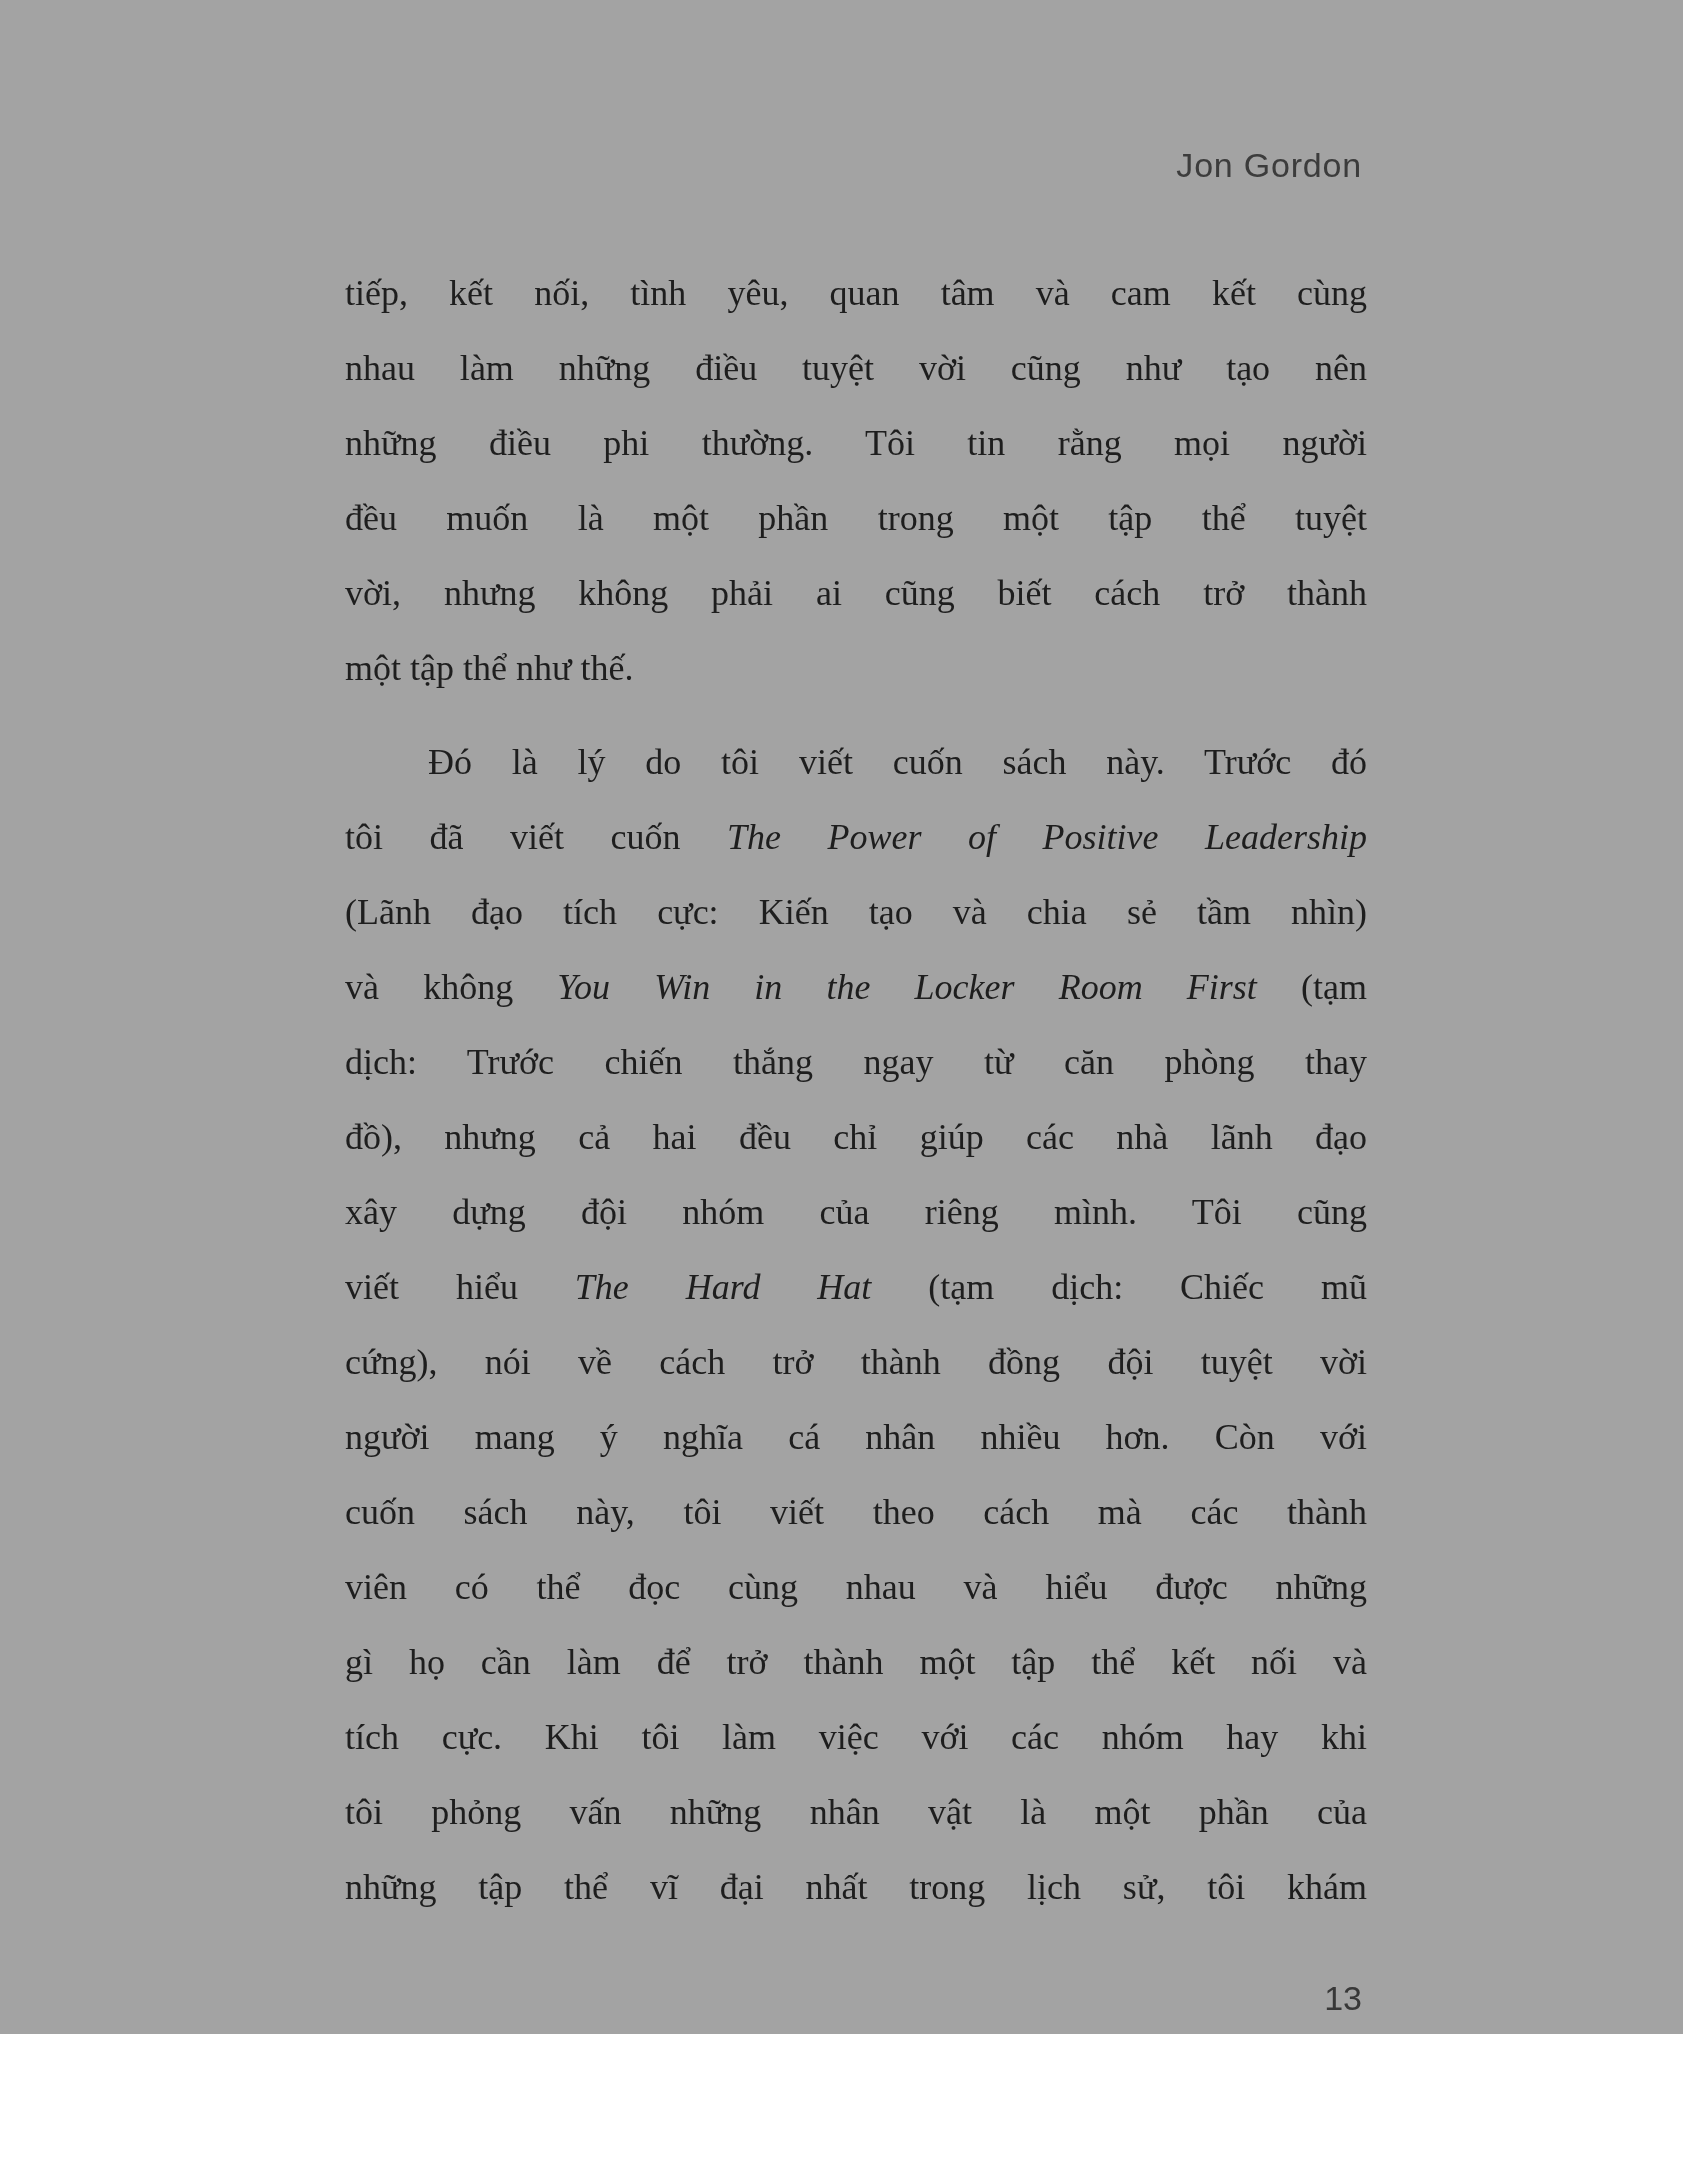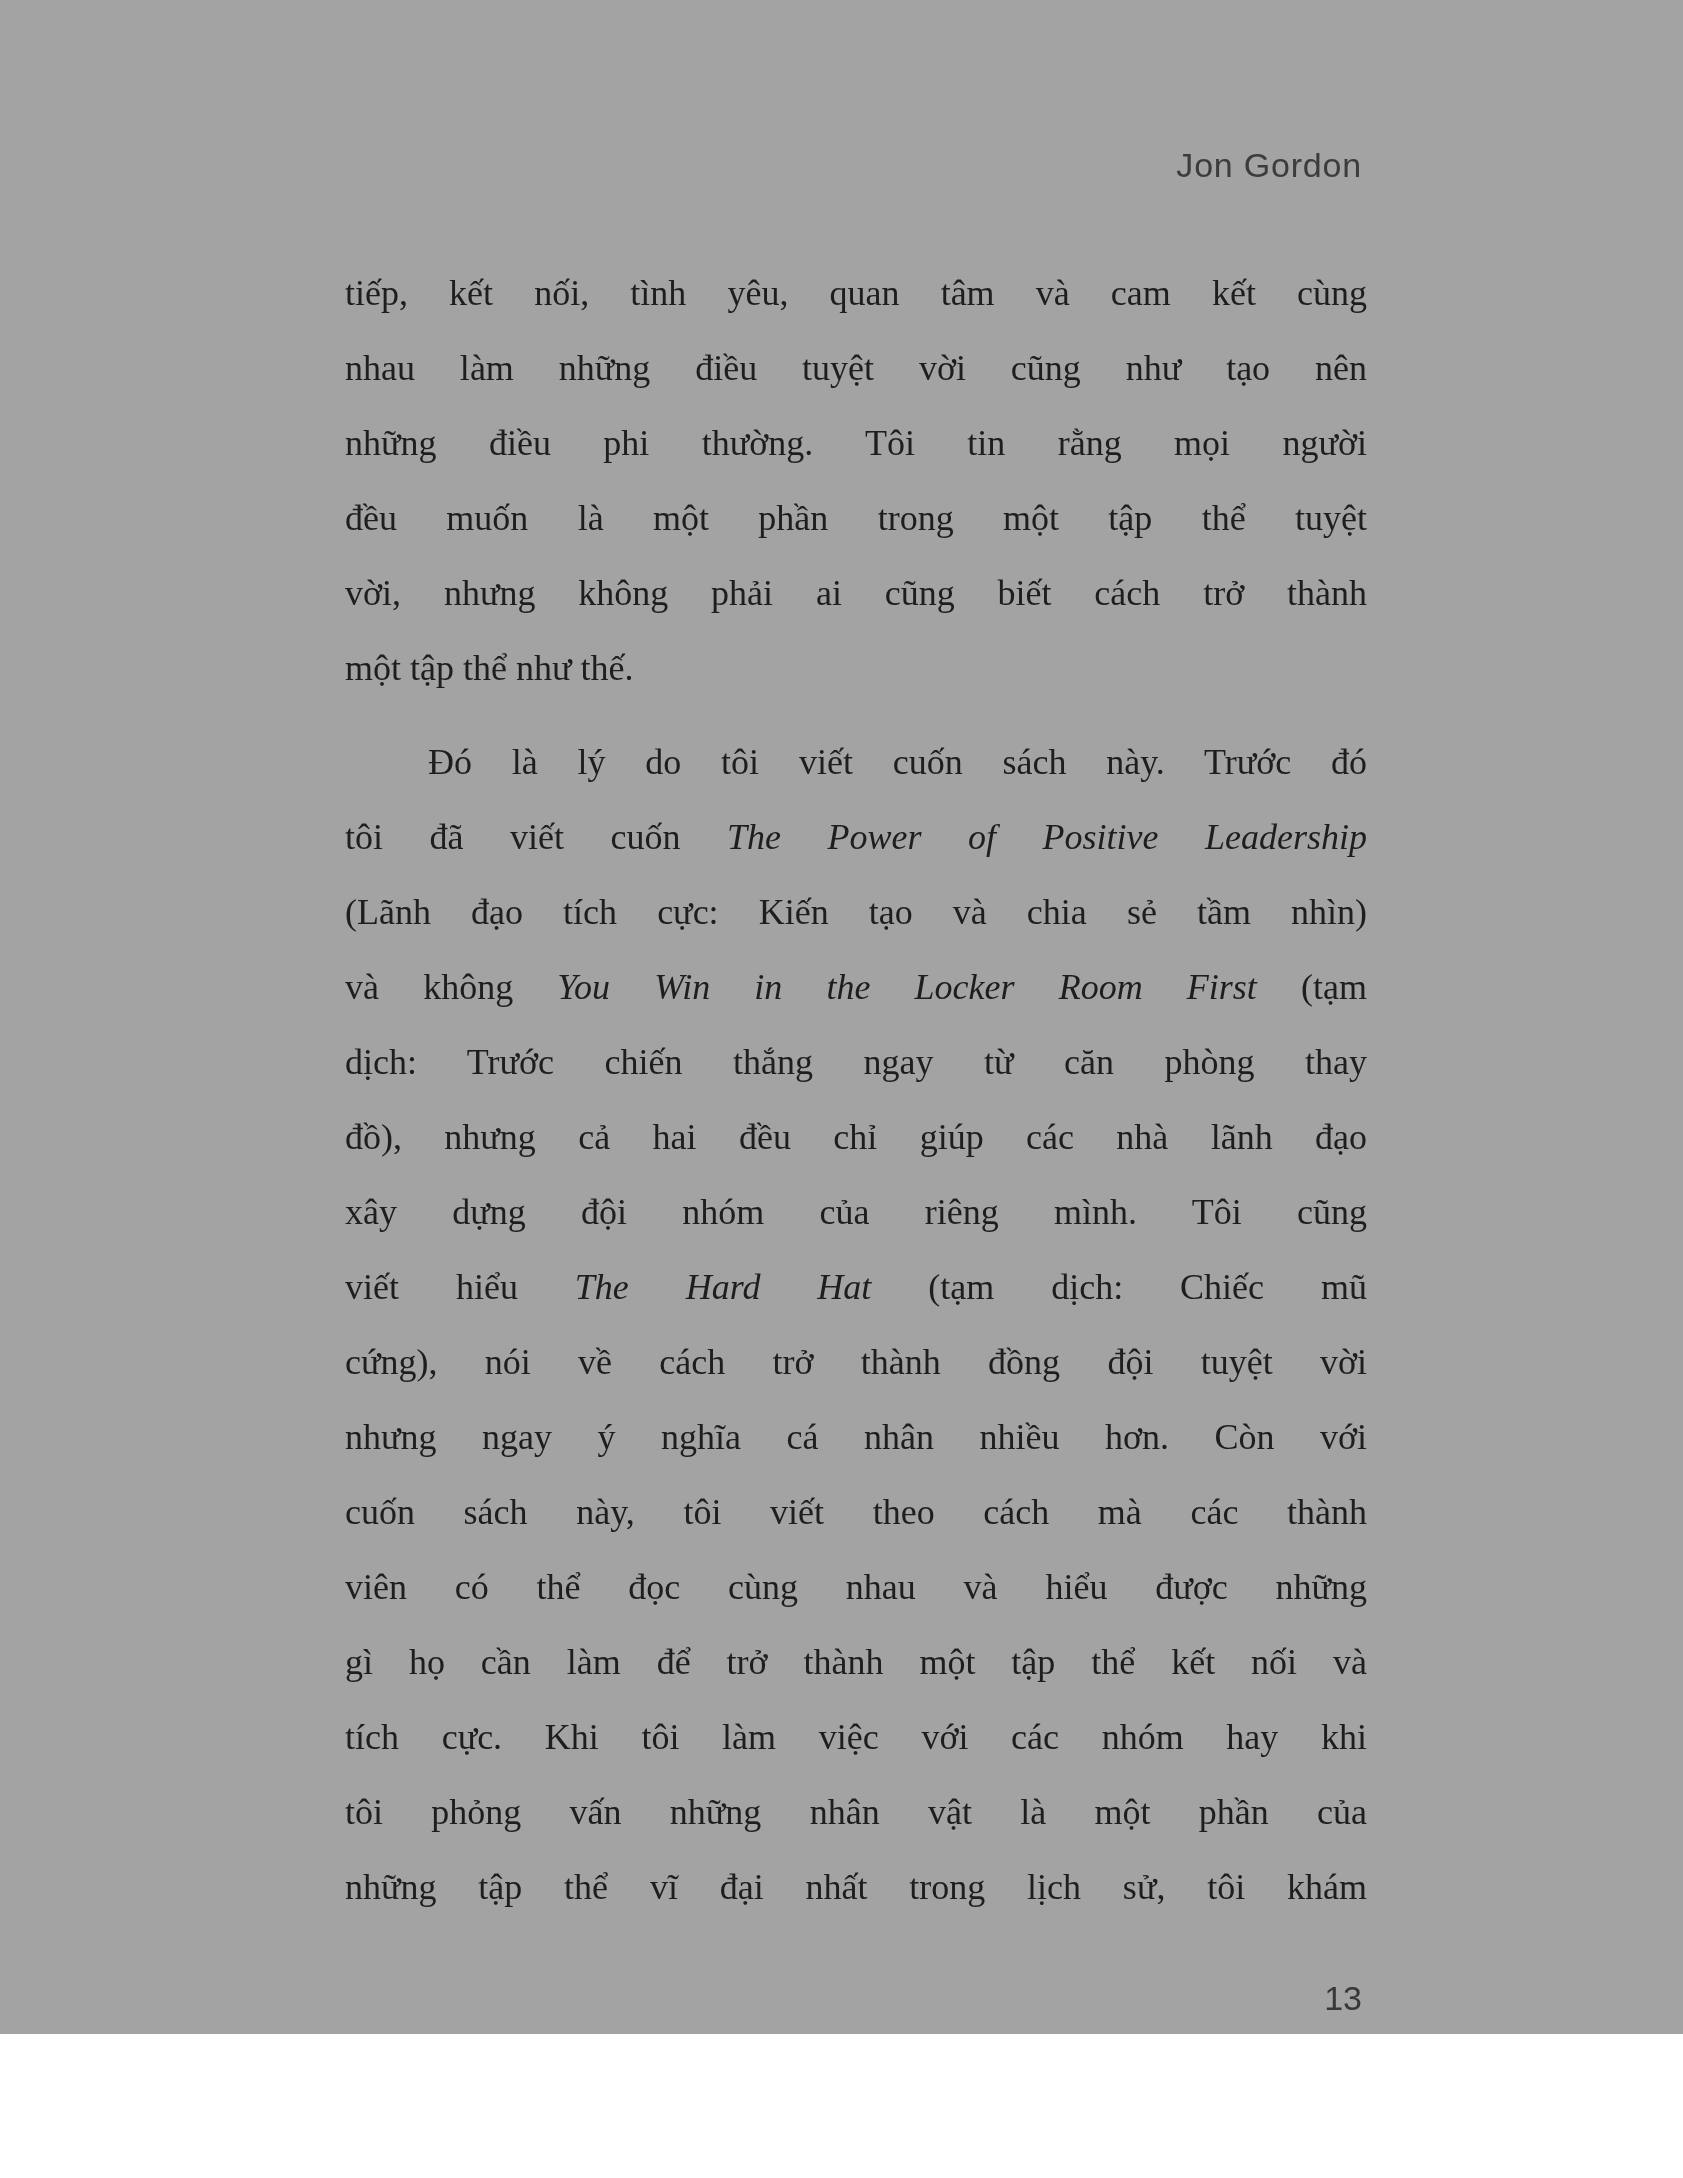--- a/index.html
+++ b/index.html
@@ -71,21 +71,21 @@
     <div class="para">
         <div class="line indent"><span>Đó là lý do tôi viết cuốn sách này. Trước đó</span></div>
         <div class="line"><span>tôi đã viết cuốn </span><em>The Power of Positive Leadership</em></div>
         <div class="line"><span>(Lãnh đạo tích cực: Kiến tạo và chia sẻ tầm nhìn)</span></div>
         <div class="line"><span>và không </span><em>You Win in the Locker Room First</em><span> (tạm</span></div>
         <div class="line"><span>dịch: Trước chiến thắng ngay từ căn phòng thay</span></div>
         <div class="line"><span>đồ), nhưng cả hai đều chỉ giúp các nhà lãnh đạo</span></div>
         <div class="line"><span>xây dựng đội nhóm của riêng mình. Tôi cũng</span></div>
         <div class="line"><span>viết hiểu </span><em>The Hard Hat</em><span> (tạm dịch: Chiếc mũ</span></div>
         <div class="line"><span>cứng), nói về cách trở thành đồng đội tuyệt vời</span></div>
-        <div class="line"><span>nhưng ngay ý nghĩa cá nhân nhiều hơn. Còn với</span></div>
+        <div class="line"><span>người mang ý nghĩa cá nhân nhiều hơn. Còn với</span></div>
         <div class="line"><span>cuốn sách này, tôi viết theo cách mà các thành</span></div>
         <div class="line"><span>viên có thể đọc cùng nhau và hiểu được những</span></div>
         <div class="line"><span>gì họ cần làm để trở thành một tập thể kết nối và</span></div>
         <div class="line"><span>tích cực. Khi tôi làm việc với các nhóm hay khi</span></div>
         <div class="line"><span>tôi phỏng vấn những nhân vật là một phần của</span></div>
         <div class="line"><span>những tập thể vĩ đại nhất trong lịch sử, tôi khám</span></div>
       </div>
   </div>
 
   <div class="page-number">13</div>

